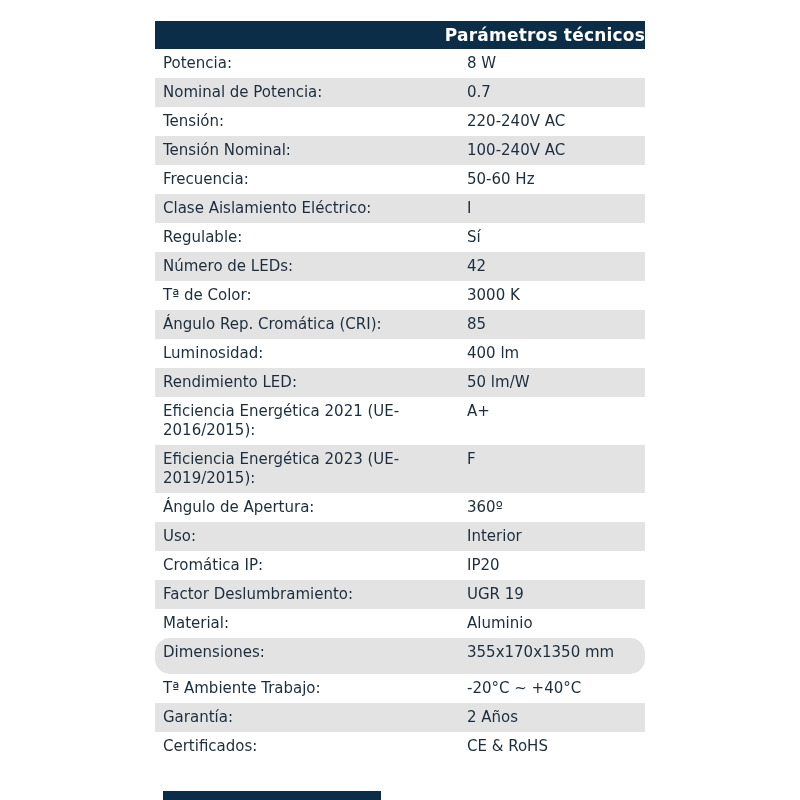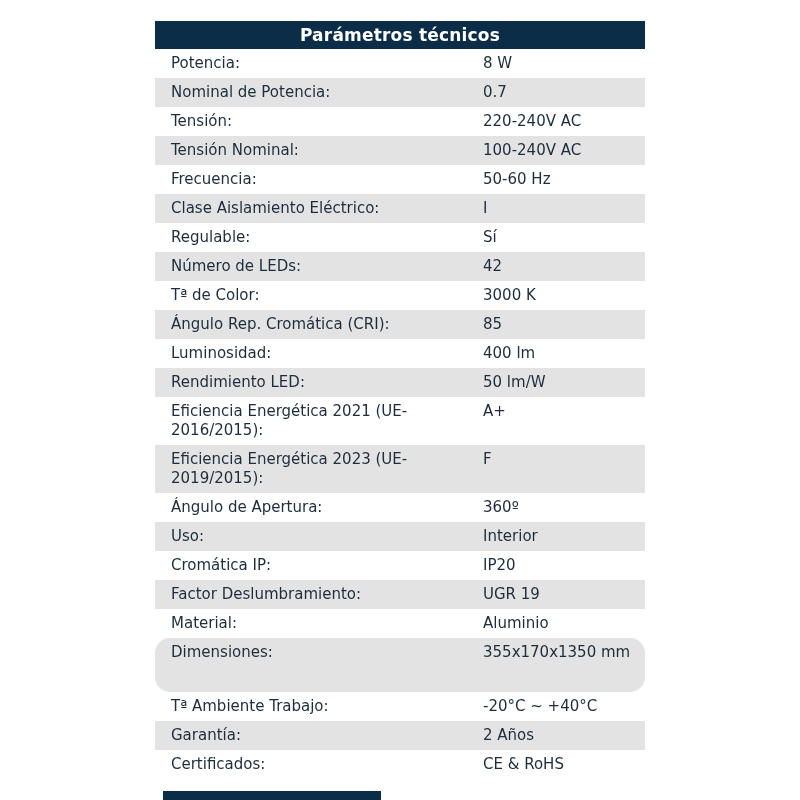--- a/index.html
+++ b/index.html
@@ -19,47 +19,46 @@
     position: absolute;
     left: 155px;
     top: 21px;
     width: 490px;
   }
   .t-header {
     background: #0b2d47;
     color: #ffffff;
     font-weight: bold;
     font-size: 17px;
-    text-align: center;
+    text-align: right;
     height: 28px;
     line-height: 28px;
     letter-spacing: 0.2px;
   }
   .t-body {
     width: 100%;
   }
   .t-row {
     display: flex;
     align-items: flex-start;
     padding: 5px 0;
     font-size: 15px;
     line-height: 19px;
     color: #1d2d3c;
     background: #ffffff;
   }
   .t-row:nth-child(even) {
     background: #e3e3e3;
   }
   .t-row.tall {
-    padding-bottom: 30px;
+    padding-bottom: 12px;
     border-radius: 15px;
   }
   .cell {
     box-sizing: border-box;
-    margin-left: 8px;
   }
   .cell.label {
     width: 312px;
     padding-left: 8px;
     flex: none;
   }
   .cell.value {
     flex: 1;
     padding-right: 4px;
   }

